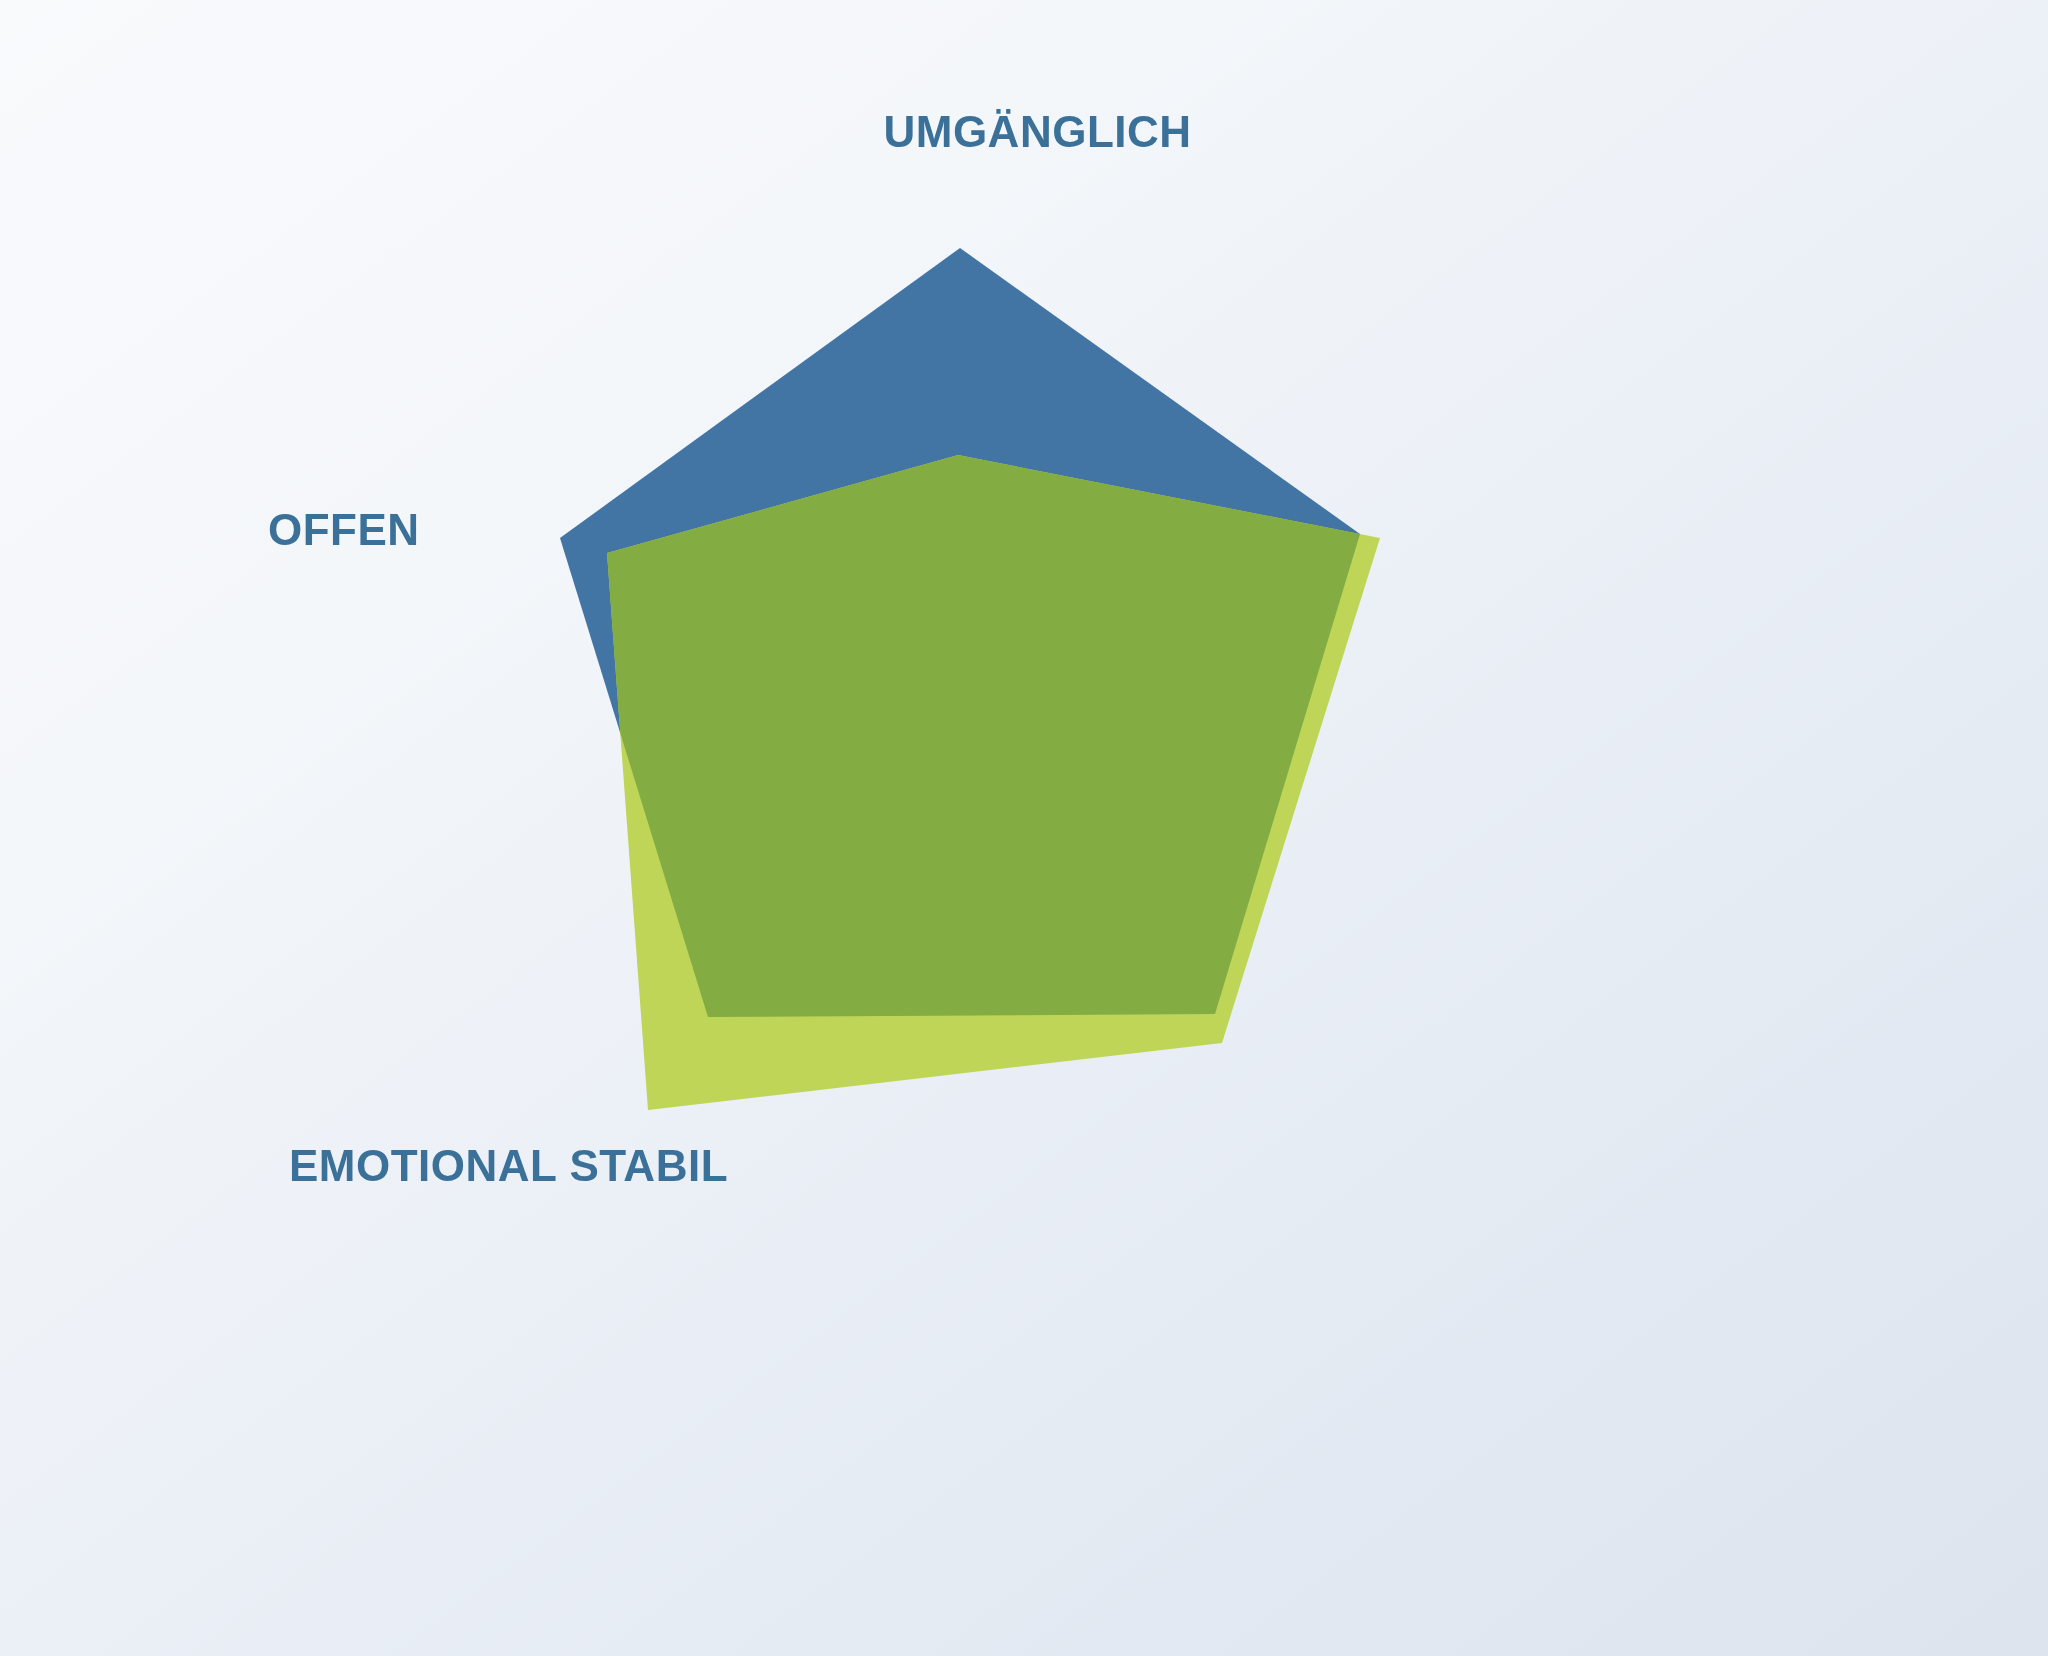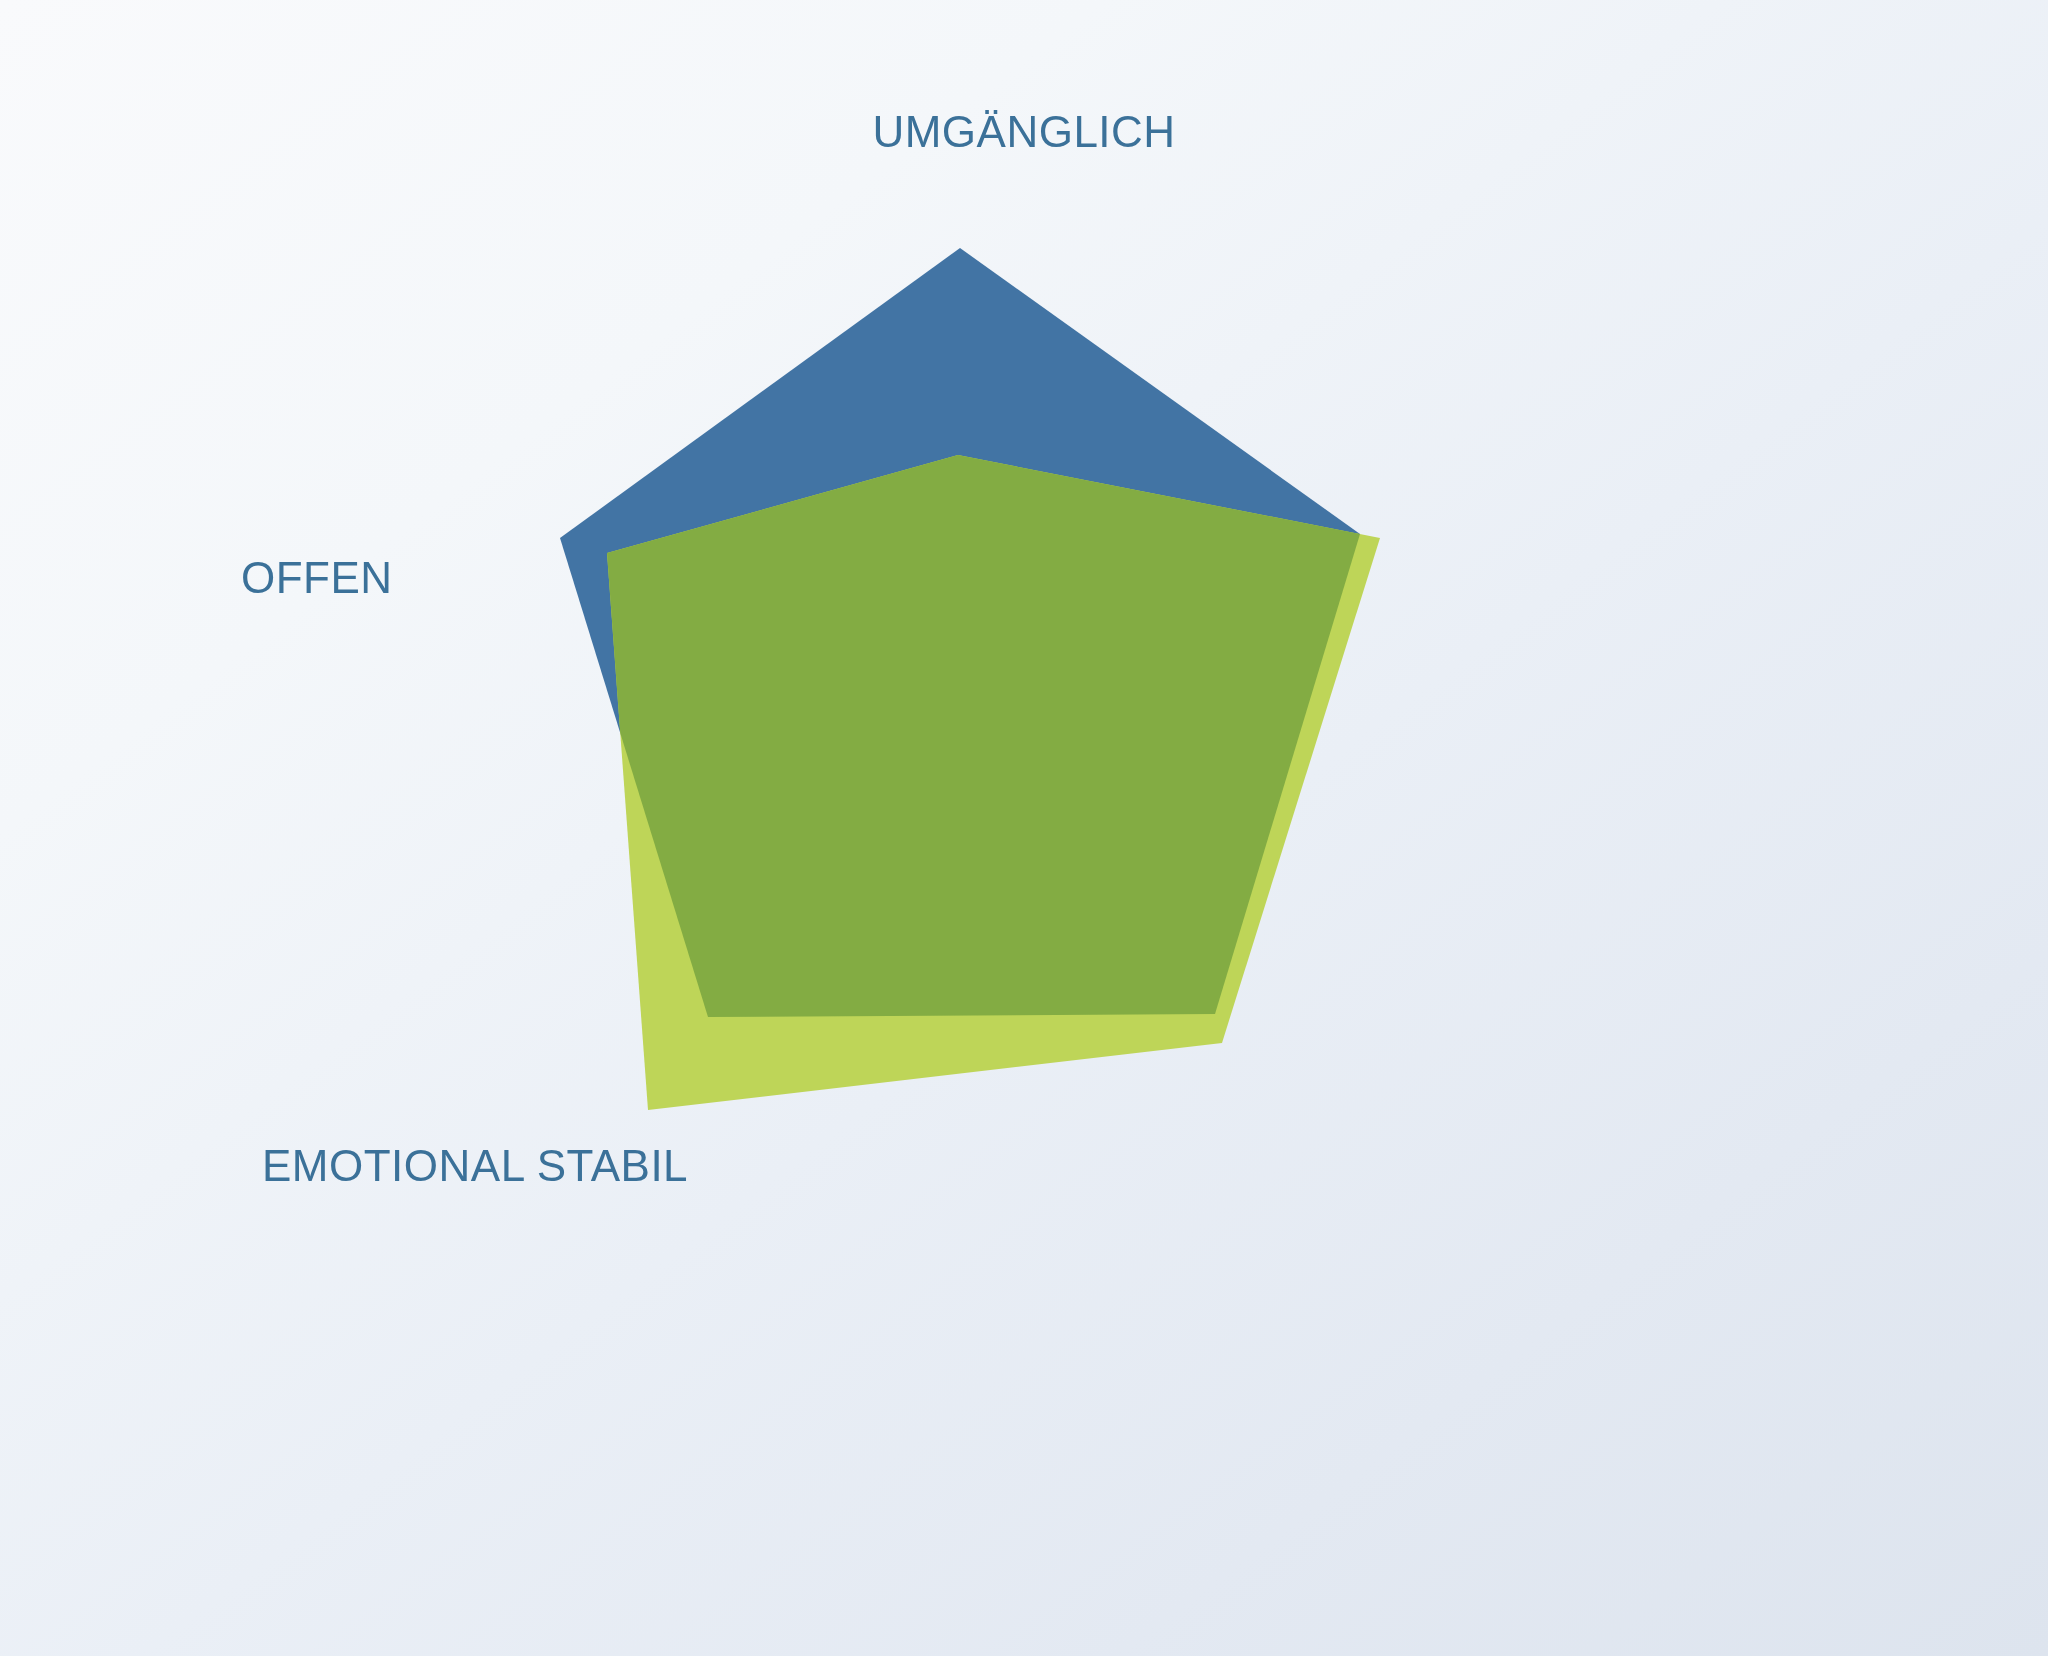--- a/index.html
+++ b/index.html
@@ -23,40 +23,40 @@
   #radar-svg {
     position: absolute;
     left: 0;
     top: 0;
     width: 2048px;
     height: 1656px;
   }
   .axis-label {
     position: absolute;
     color: #3b7199;
-    font-weight: 400;
+    font-weight: 700;
     font-size: 44px;
     letter-spacing: 0.5px;
     white-space: nowrap;
     line-height: 1;
+    padding-left: 27px;
   }
   #label-umgaenglich {
     left: 0;
     right: 0;
     top: 110px;
     text-align: center;
   }
   #label-gewissenhaft {
     left: 1487px;
     top: 508px;
   }
   #label-offen {
     left: 241px;
     top: 508px;
-    margin-top: 48px;
   }
   #label-emotional-stabil {
     left: 262px;
     top: 1138px;
     margin-top: 6px;
   }
   #label-extrovertiert {
     left: 1168px;
     top: 1138px;
   }

